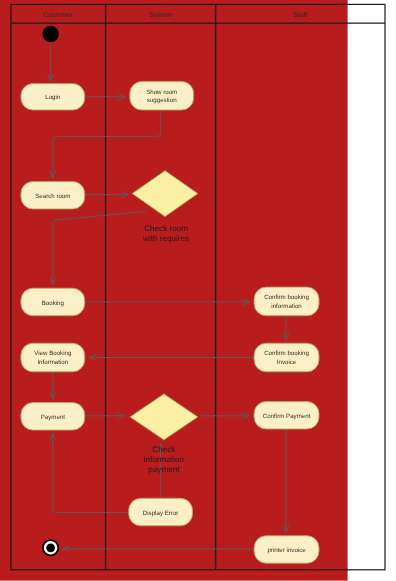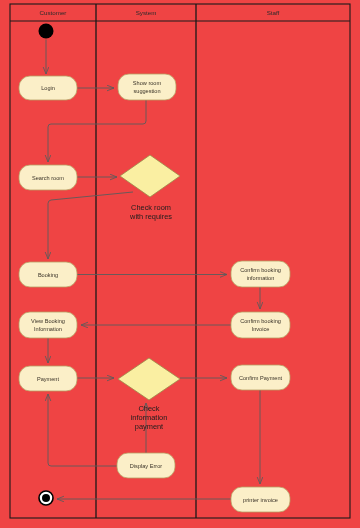--- a/index.html
+++ b/index.html
@@ -9,23 +9,23 @@
     background: #ffffff;
   }
   body {
     width: 360px;
     height: 528px;
     overflow: hidden;
     font-family: "Liberation Sans", sans-serif;
   }
   #canvas {
     position: relative;
-    width: 360px;
+    width: 316px;
     height: 528px;
-    background: #ef4444;
+    background: #b91c1c;
   }
   #diagram-svg {
     position: absolute;
     left: 0;
     top: 0;
     width: 360px;
     height: 528px;
   }
   .lane-title {
     font-size: 6.2px;

